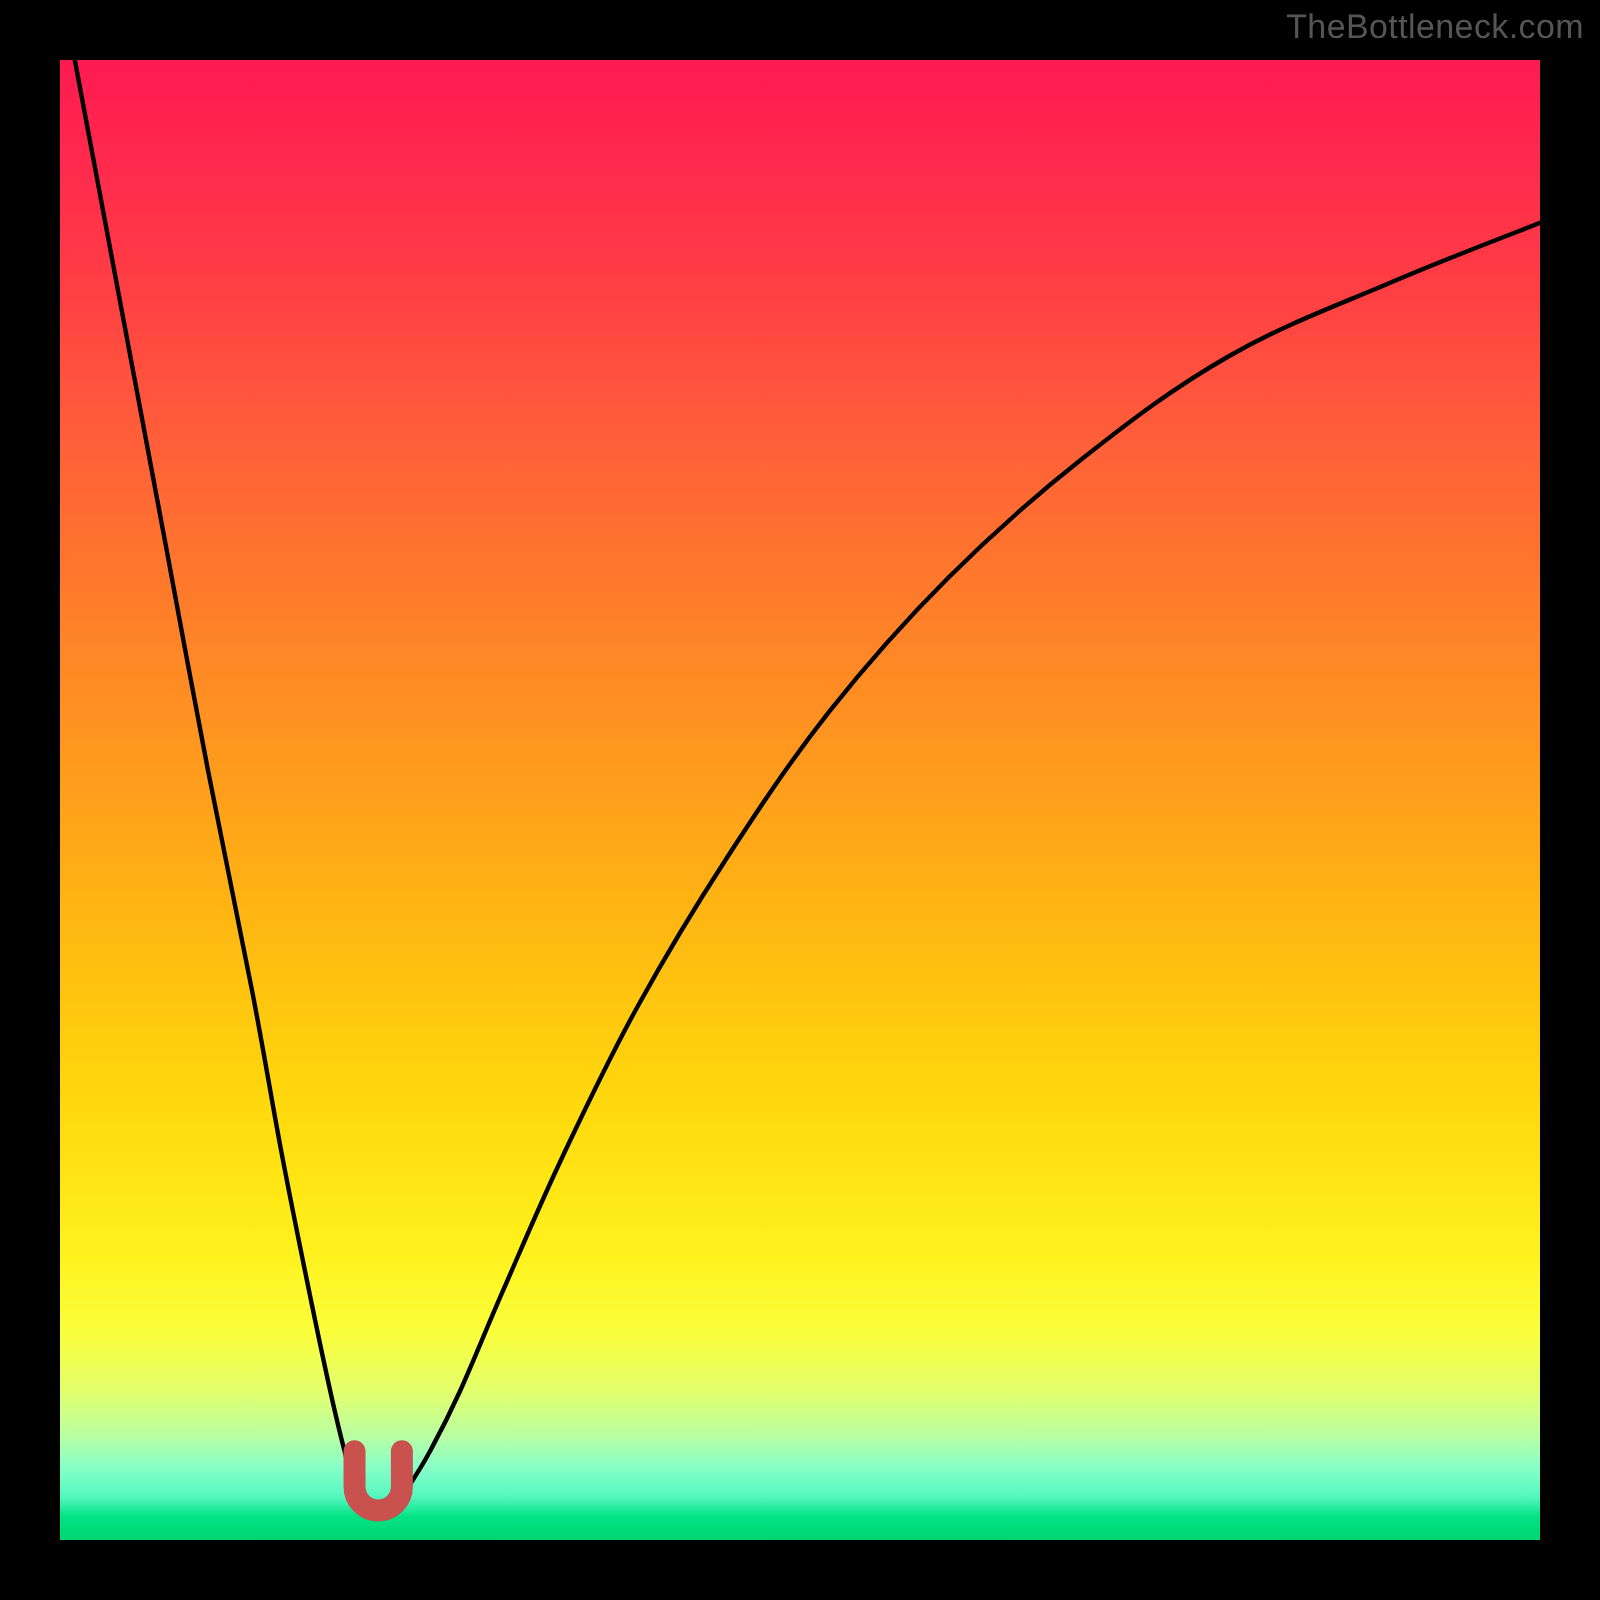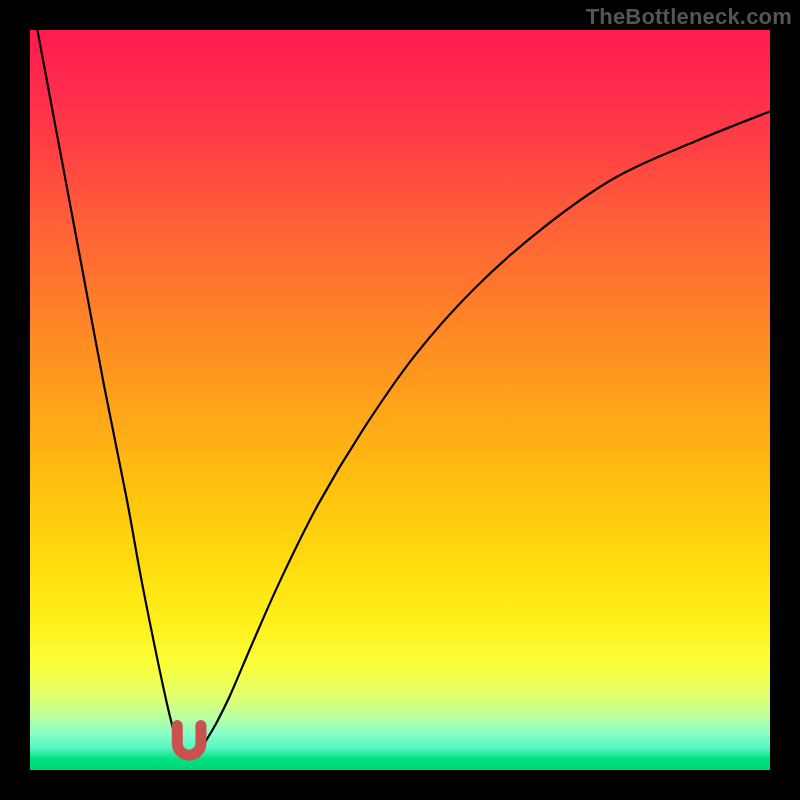--- a/index.html
+++ b/index.html
@@ -44,22 +44,22 @@
       #89ffc7 95%,
       #57f7c1 97%,
       #00e283 98.5%,
       #00d570 100%
     );
   }
   .watermark {
     position: absolute;
     top: 4px;
     right: 8px;
-    font-size: 22px;
-    font-weight: 700;
+    font-size: 17px;
+    font-weight: 400;
     color: #555;
     letter-spacing: 0.2px;
     user-select: none;
   }
   svg.curves {
     position: absolute;
     left: 0;
     top: 0;
     width: 740px;
     height: 740px;

